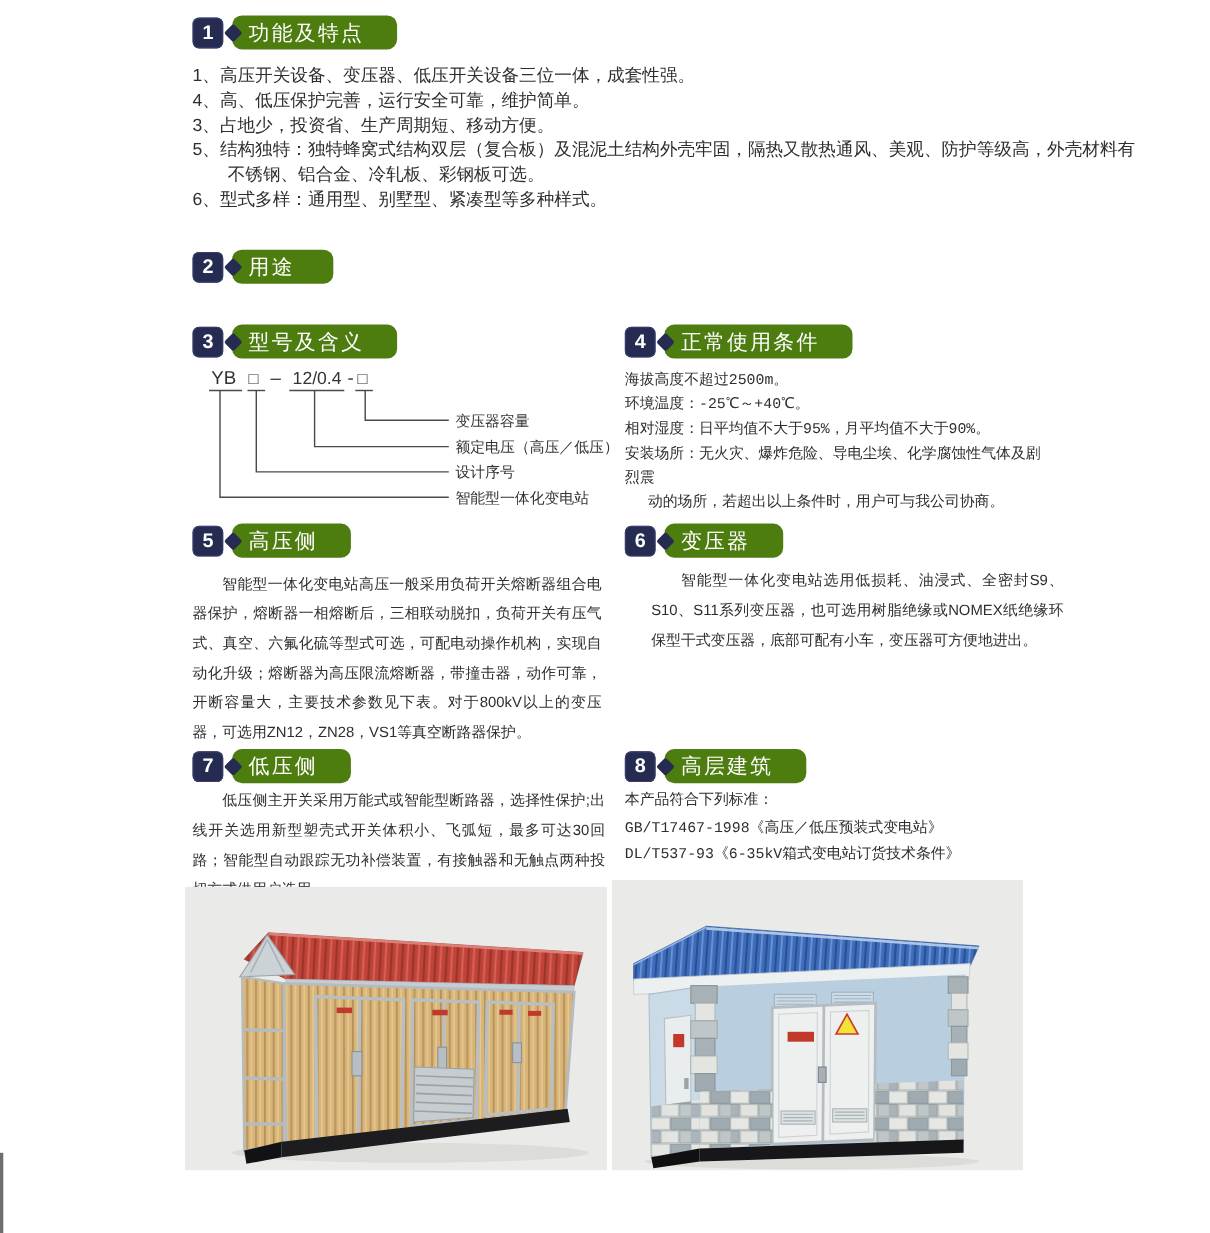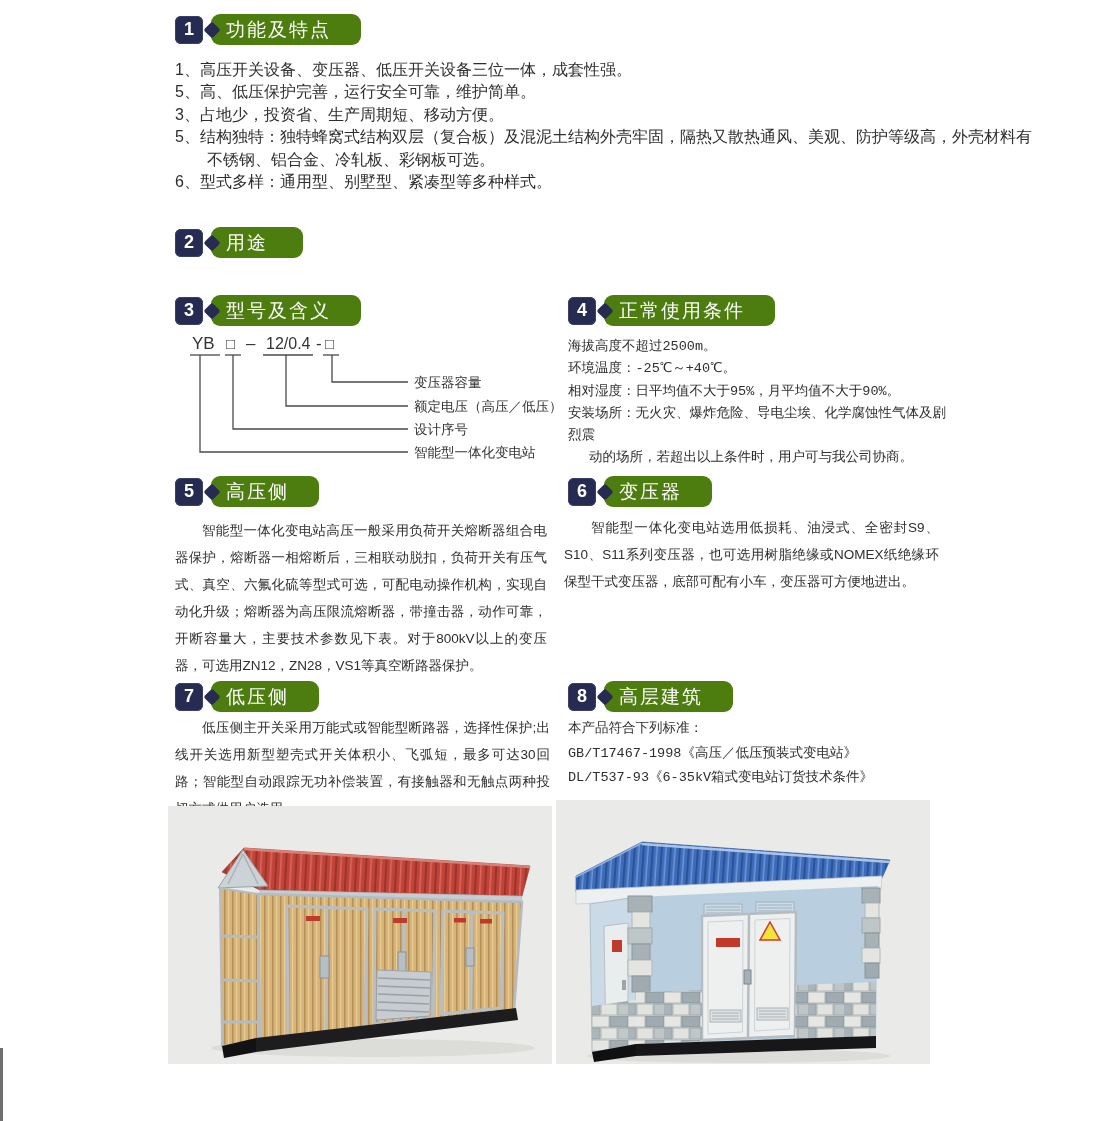--- a/index.html
+++ b/index.html
@@ -34,21 +34,21 @@
 
 <div id="page">
 
   <div class="sec-header" style="left:175px;top:14px;">
     <div class="badge">1</div>
     <div class="plate">功能及特点</div>
   </div>
 
   <div class="list">
     <div class="li">1、高压开关设备、变压器、低压开关设备三位一体，成套性强。</div>
-    <div class="li">5、高、低压保护完善，运行安全可靠，维护简单。</div>
+    <div class="li">4、高、低压保护完善，运行安全可靠，维护简单。</div>
     <div class="li">3、占地少，投资省、生产周期短、移动方便。</div>
     <div class="li">5、结构独特：独特蜂窝式结构双层（复合板）及混泥土结构外壳牢固，隔热又散热通风、美观、防护等级高，外壳材料有不锈钢、铝合金、冷轧板、彩钢板可选。</div>
     <div class="li">6、型式多样：通用型、别墅型、紧凑型等多种样式。</div>
   </div>
 
   <div class="sec-header" style="left:175px;top:227px;">
     <div class="badge">2</div>
     <div class="plate">用途</div>
   </div>
 
@@ -98,21 +98,21 @@
   <div class="sec-header" style="left:175px;top:476px;">
     <div class="badge">5</div>
     <div class="plate">高压侧</div>
   </div>
   <div class="para indent" style="left:175px;top:517px;width:372px;">智能型一体化变电站高压一般采用负荷开关熔断器组合电器保护，熔断器一相熔断后，三相联动脱扣，负荷开关有压气式、真空、六氟化硫等型式可选，可配电动操作机构，实现自动化升级；熔断器为高压限流熔断器，带撞击器，动作可靠，开断容量大，主要技术参数见下表。对于800kV以上的变压器，可选用ZN12，ZN28，VS1等真空断路器保护。</div>
 
   <div class="sec-header" style="left:568px;top:476px;">
     <div class="badge">6</div>
     <div class="plate">变压器</div>
   </div>
-  <div class="para indent" style="left:564px;top:514px;width:375px;">智能型一体化变电站选用低损耗、油浸式、全密封S9、S10、S11系列变压器，也可选用树脂绝缘或NOMEX纸绝缘环保型干式变压器，底部可配有小车，变压器可方便地进出。</div>
+  <div class="para indent" style="left:592px;top:514px;width:375px;">智能型一体化变电站选用低损耗、油浸式、全密封S9、S10、S11系列变压器，也可选用树脂绝缘或NOMEX纸绝缘环保型干式变压器，底部可配有小车，变压器可方便地进出。</div>
 
   <div class="sec-header" style="left:175px;top:681px;">
     <div class="badge">7</div>
     <div class="plate">低压侧</div>
   </div>
   <div class="para indent" style="left:175px;top:714px;width:375px;">低压侧主开关采用万能式或智能型断路器，选择性保护;出线开关选用新型塑壳式开关体积小、飞弧短，最多可达30回路；智能型自动跟踪无功补偿装置，有接触器和无触点两种投切方式供用户选用。</div>
 
   <div class="sec-header" style="left:568px;top:681px;">
     <div class="badge">8</div>
     <div class="plate">高层建筑</div>

